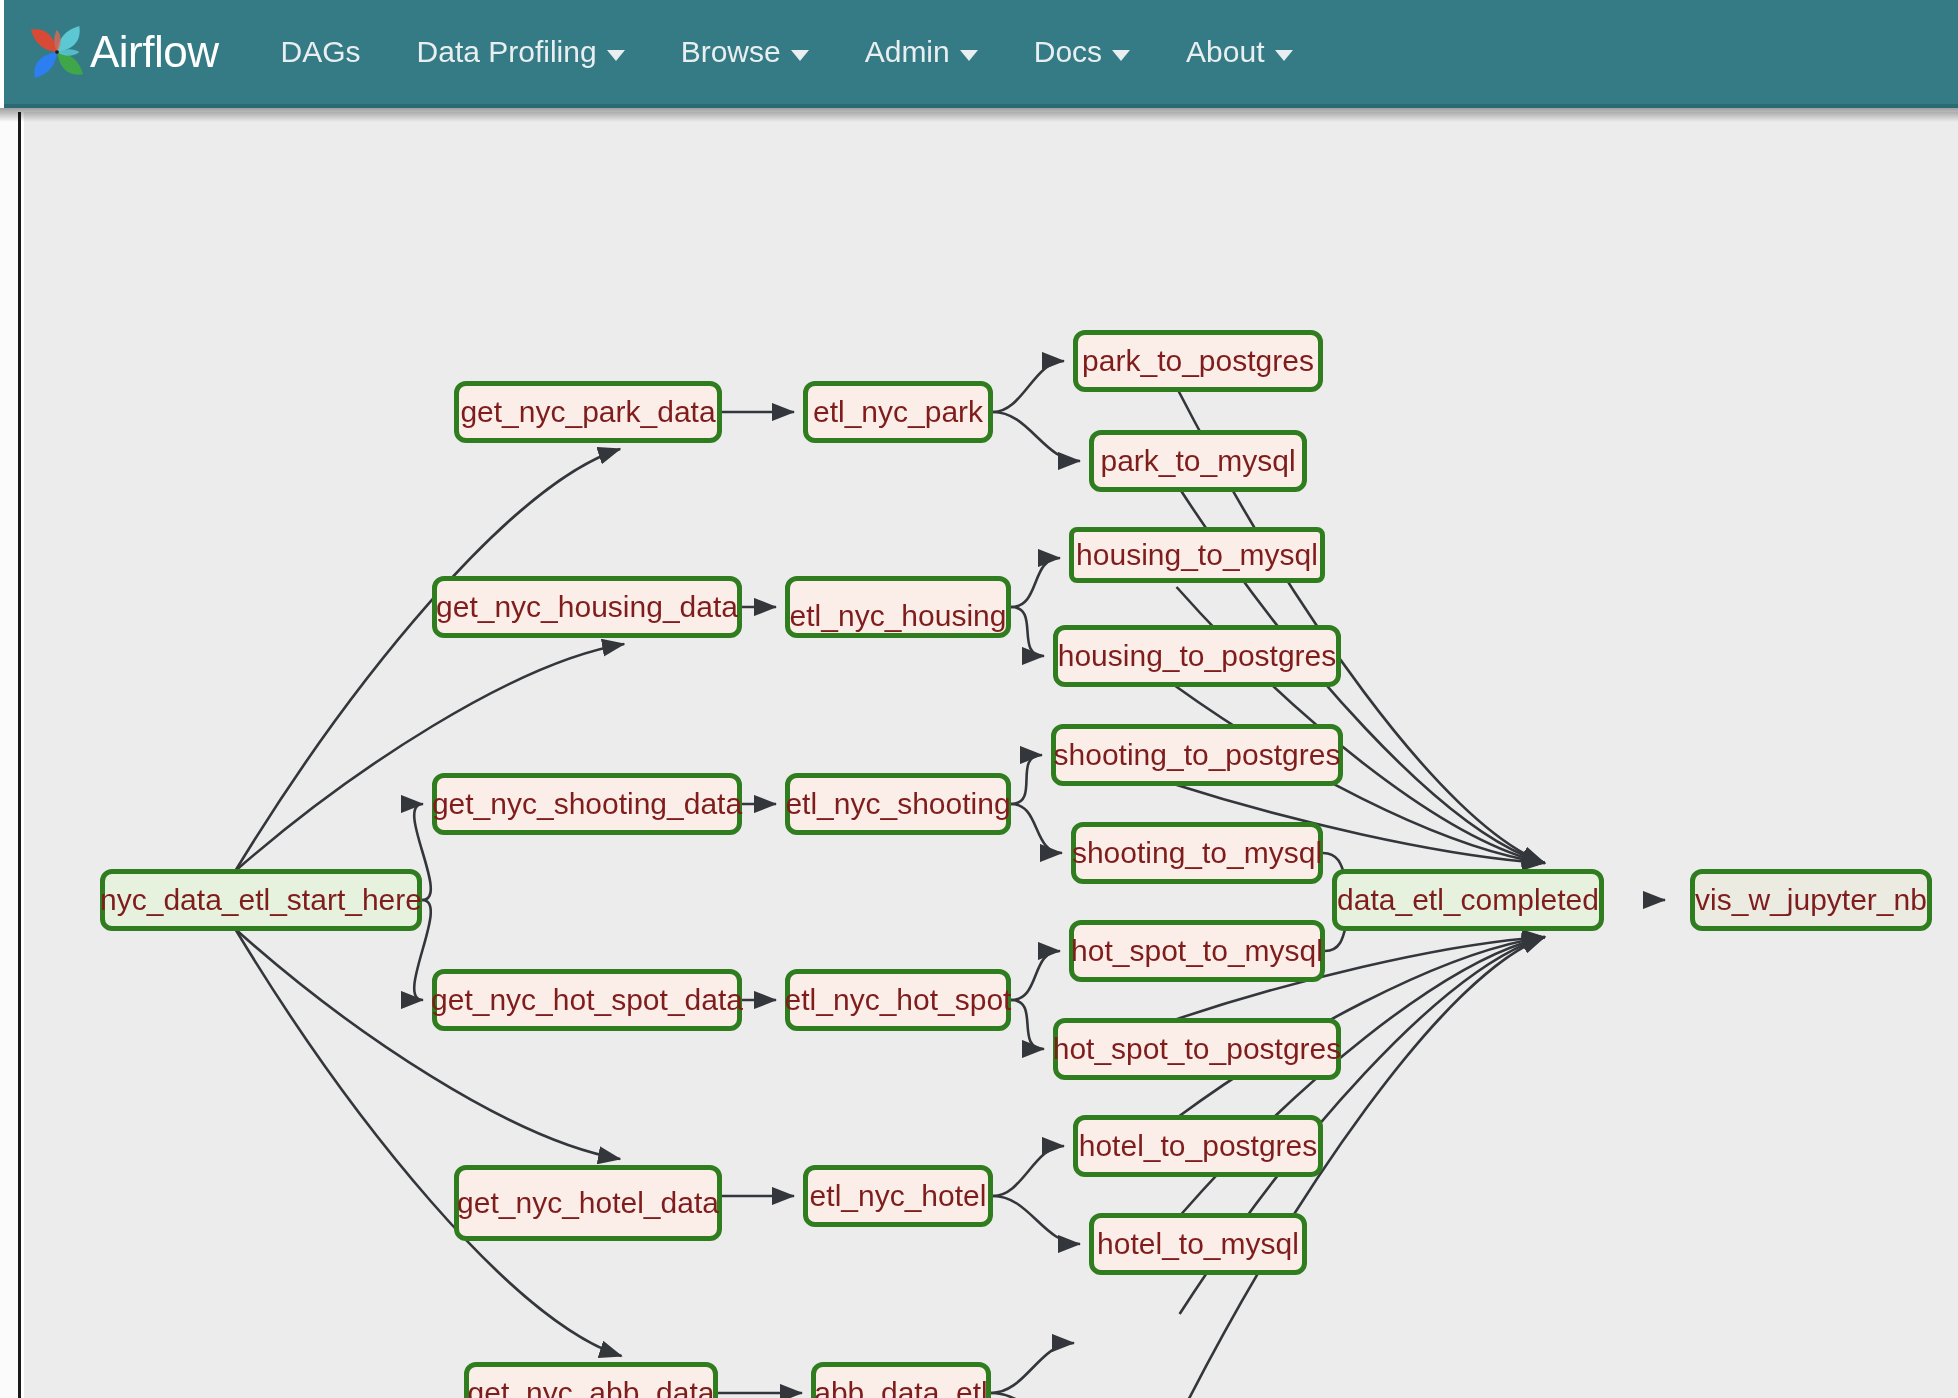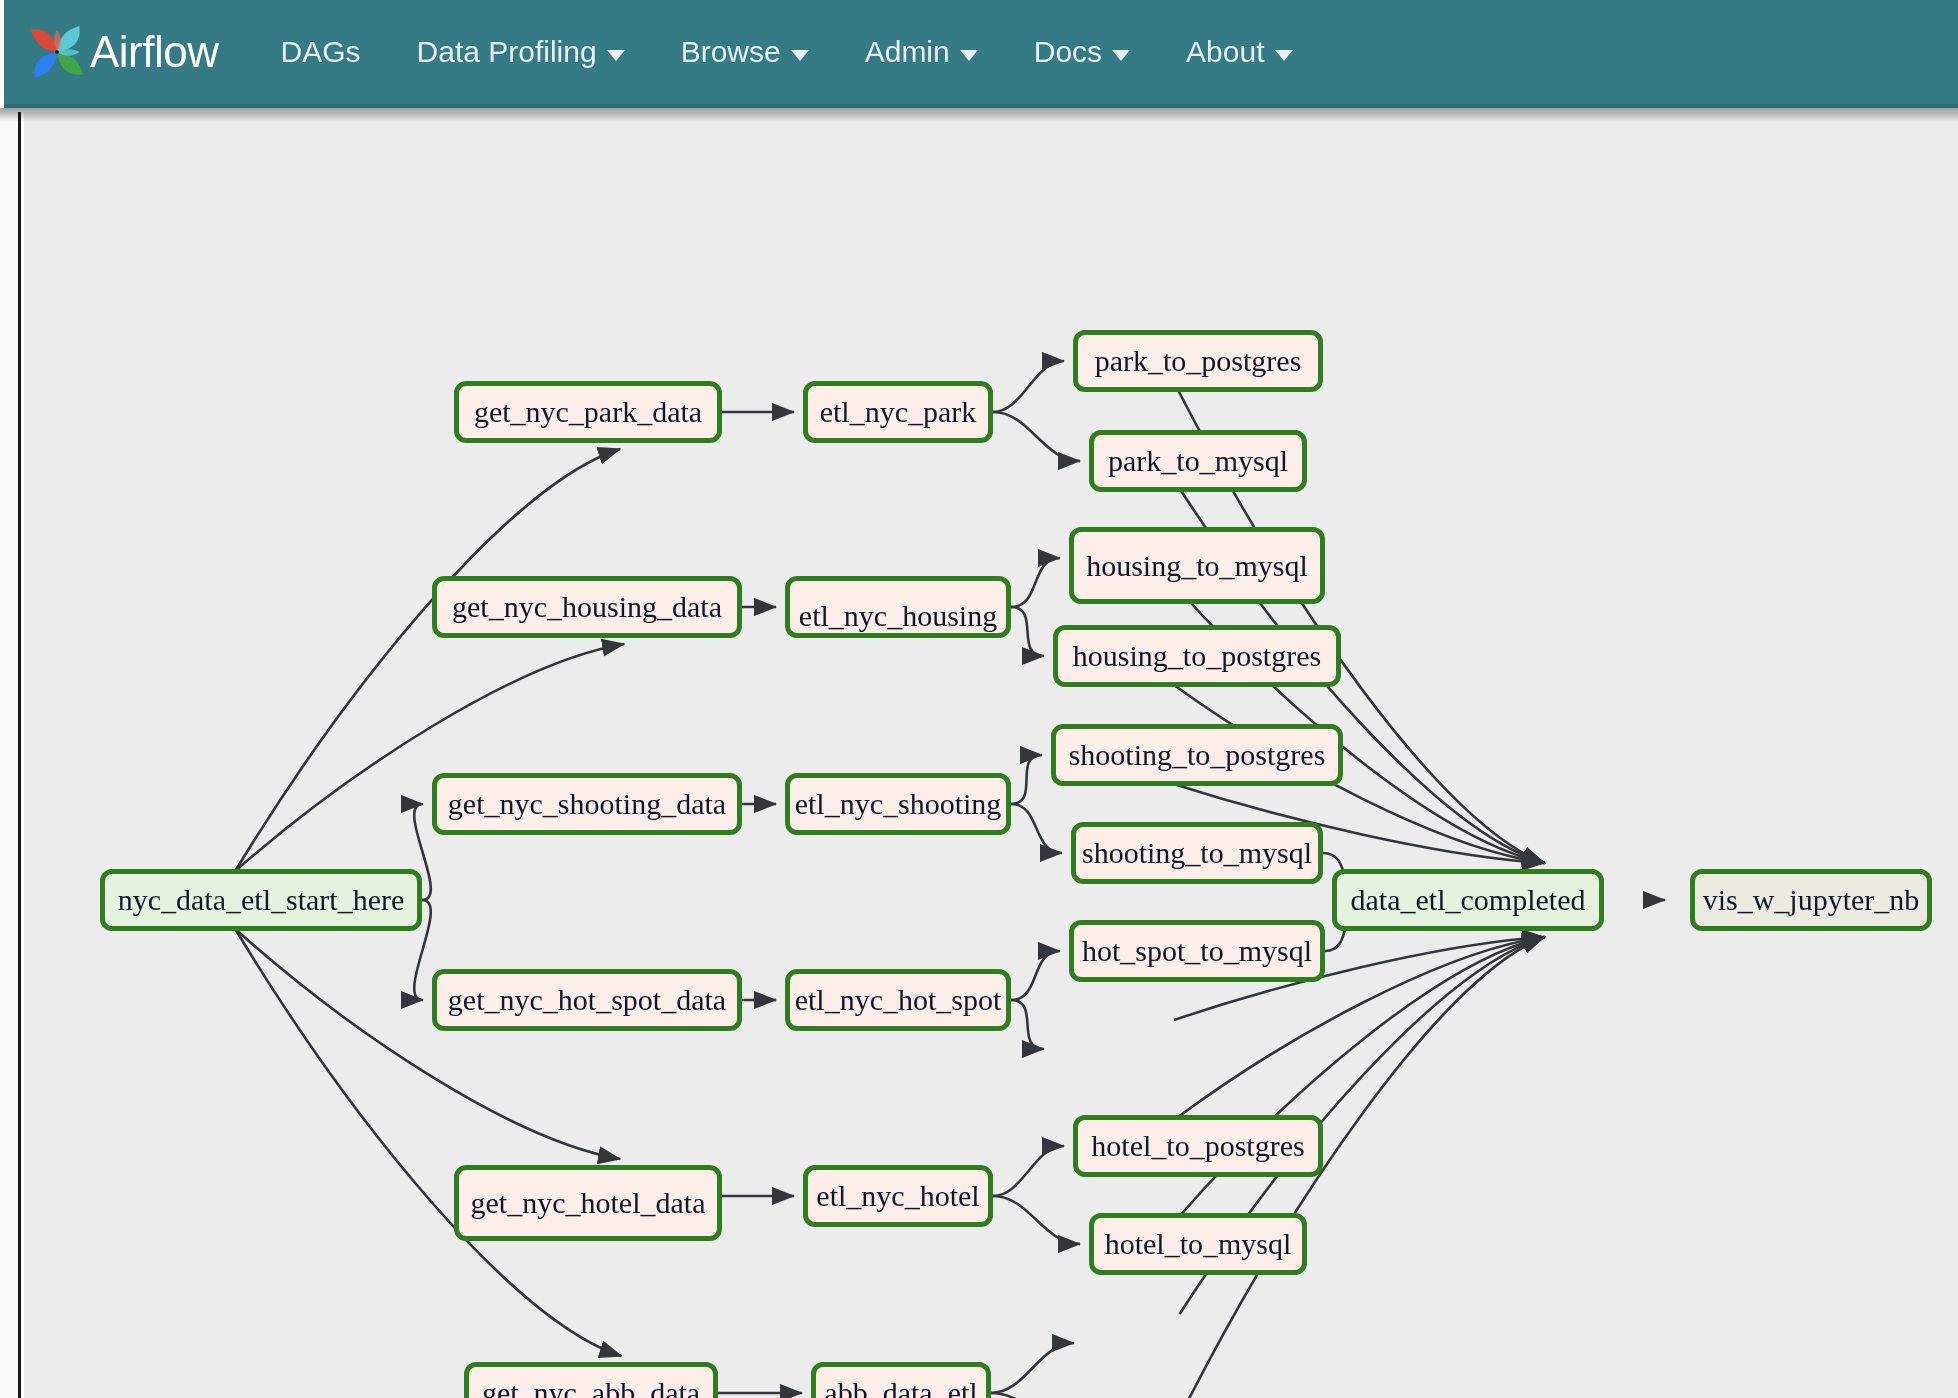--- a/index.html
+++ b/index.html
@@ -112,27 +112,26 @@
 
   
   .node {
     position: absolute;
     border: 5px solid #2f7d1f;
     border-radius: 12px;
     background: #fbeee8;
     display: flex;
     align-items: center;
     justify-content: center;
-    color: #0f172a;
+    color: #7f1d1d;
     font-size: 30px;
     white-space: nowrap;
     cursor: pointer;
     box-sizing: border-box;
     padding: 0 14px;
-    font-family: Liberation Serif, serif;
   }
   .node.kind-dummy { background: #e6f2de; }
   .node.kind-papermill { background: #ecebe2; margin-left: 16px; }
 </style>
 </head>
 <body>
 
 <div class="navbar">
   <a class="brand" href="#">
     <span class="logo">
@@ -267,34 +266,37 @@
         </div>
         <div class="node kind-default" style="left: 787px; top: 1250px; width: 180px; height: 62px;">
           <span>abb_data_etl</span>
         </div>
         <div class="node kind-default" style="left: 1049px; top: 218px; width: 250px; height: 62px;">
           <span>park_to_postgres</span>
         </div>
         <div class="node kind-default" style="left: 1065px; top: 318px; width: 218px; height: 62px;">
           <span>park_to_mysql</span>
         </div>
-        <div class="node kind-default" style="left: 1045px; top: 415px; width: 256px; height: 77px;">
+        <div class="node kind-default" style="left: 1045px; top: 415px; width: 256px; height: 56px; border-radius: 8px;">
           <span>housing_to_mysql</span>
         </div>
         <div class="node kind-default" style="left: 1029px; top: 513px; width: 288px; height: 62px;">
           <span>housing_to_postgres</span>
         </div>
         <div class="node kind-default" style="left: 1027px; top: 612px; width: 292px; height: 62px;">
           <span>shooting_to_postgres</span>
         </div>
         <div class="node kind-default" style="left: 1047px; top: 710px; width: 252px; height: 62px;">
           <span>shooting_to_mysql</span>
         </div>
         <div class="node kind-default" style="left: 1045px; top: 808px; width: 256px; height: 62px;">
           <span>hot_spot_to_mysql</span>
+        </div>
+        <div class="node kind-default" style="left: 1029px; top: 906px; width: 288px; height: 62px;">
+          <span>hot_spot_to_postgres</span>
         </div>
         <div class="node kind-default" style="left: 1049px; top: 1003px; width: 250px; height: 62px;">
           <span>hotel_to_postgres</span>
         </div>
         <div class="node kind-default" style="left: 1065px; top: 1101px; width: 218px; height: 62px;">
           <span>hotel_to_mysql</span>
         </div>
         <div class="node kind-dummy" style="left: 1308px; top: 757px; width: 272px; height: 62px;">
           <span>data_etl_completed</span>
         </div>

